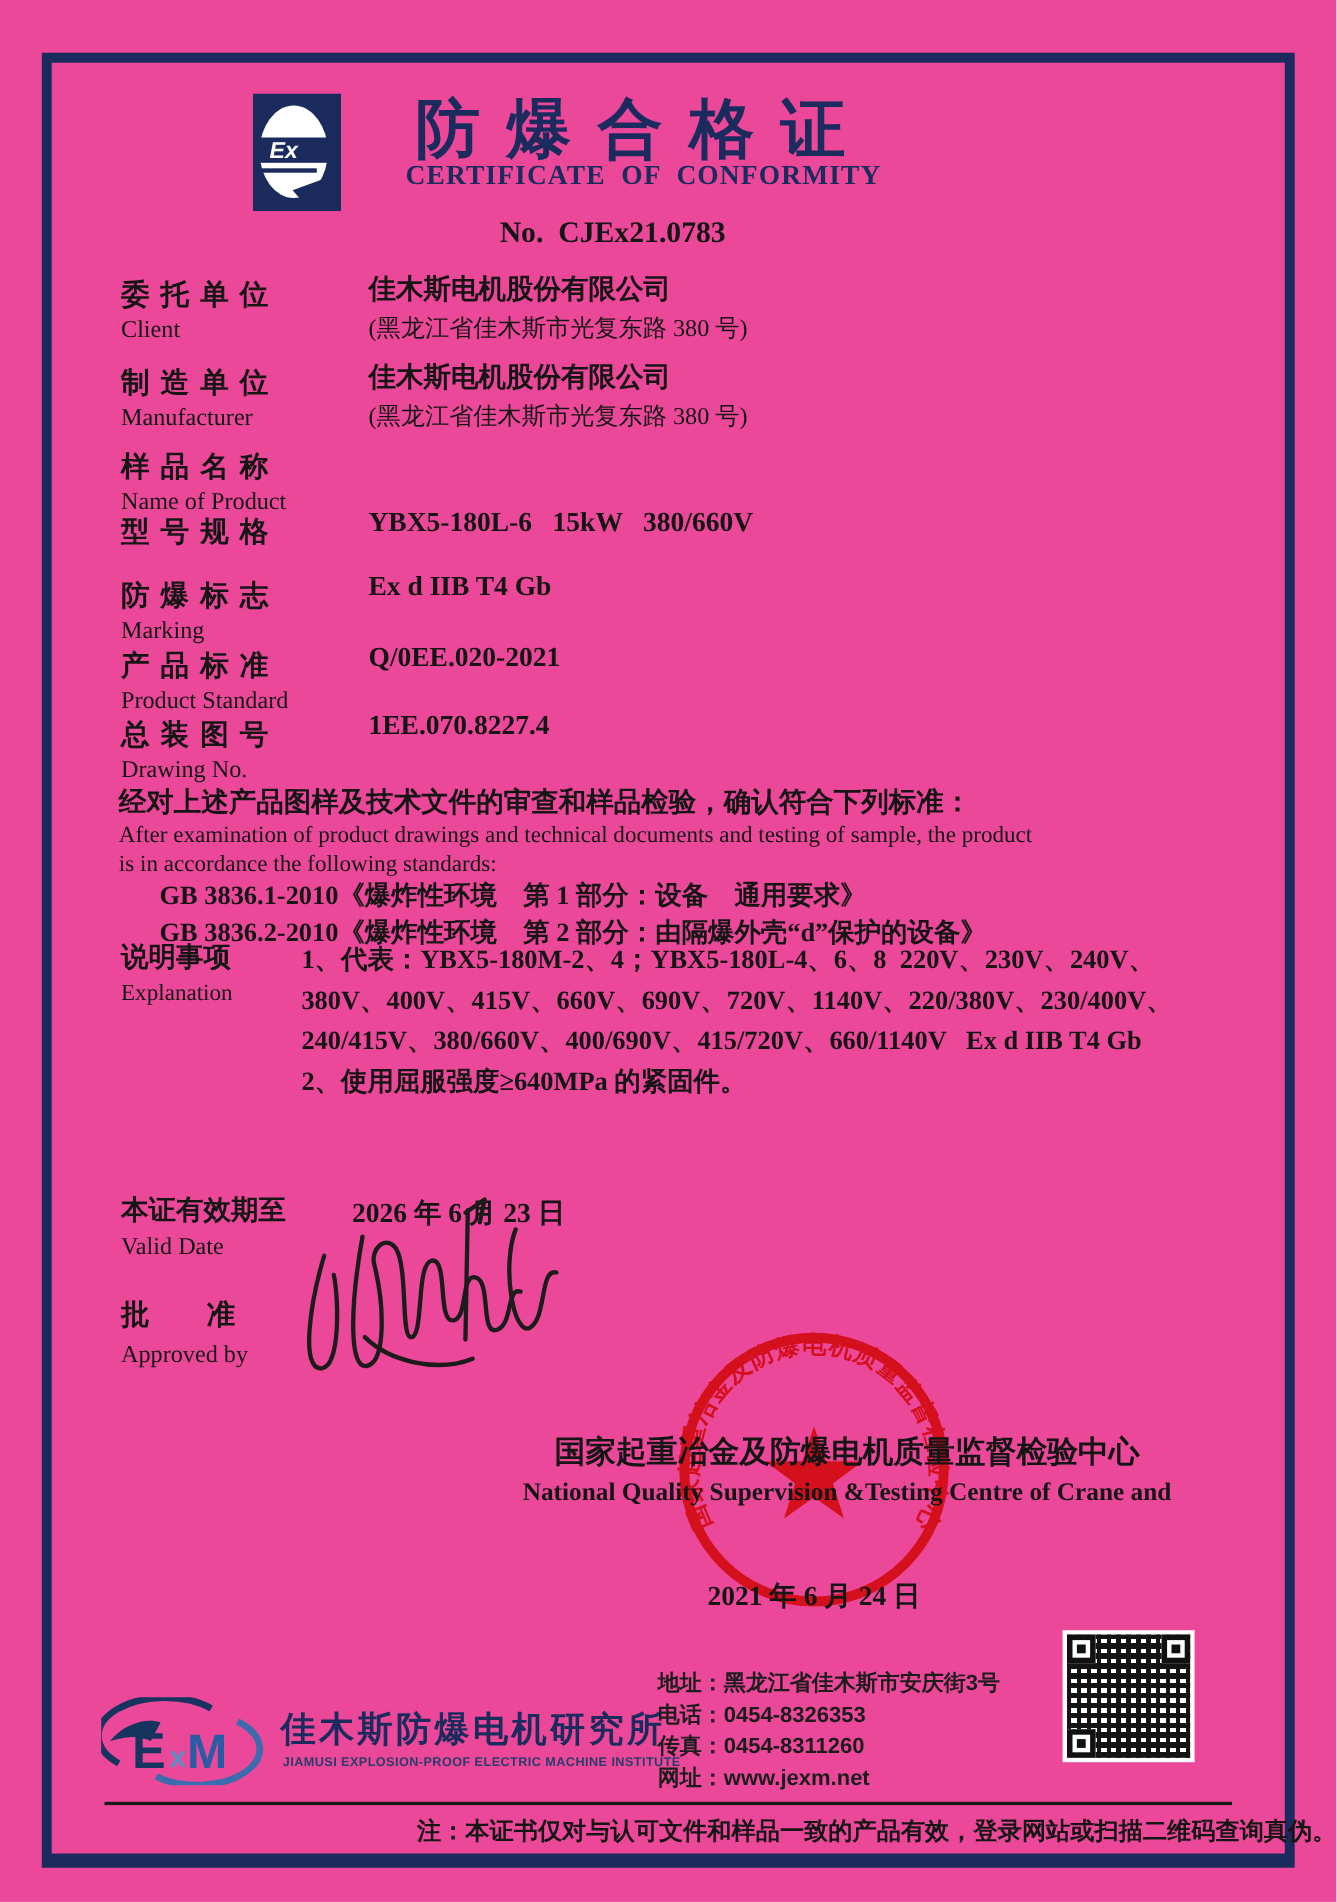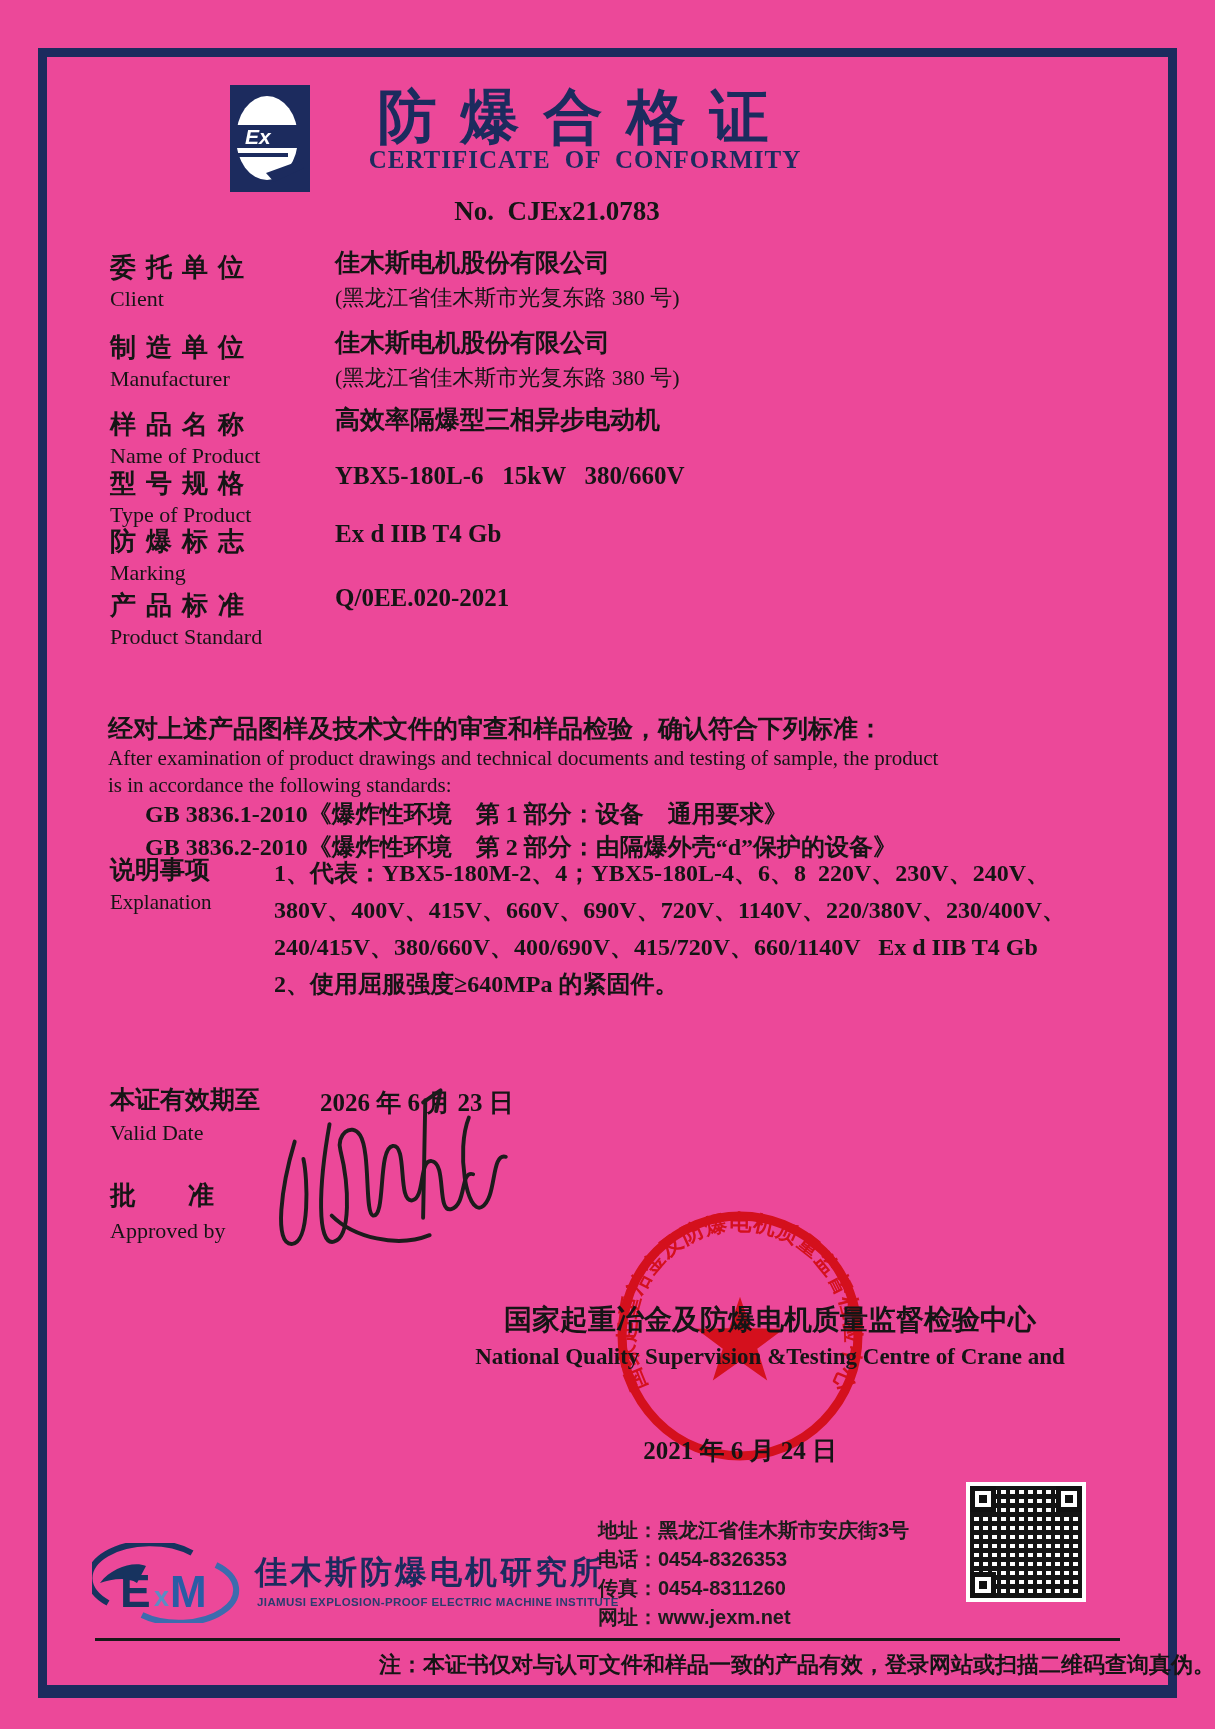--- a/index.html
+++ b/index.html
@@ -94,36 +94,39 @@
   </div>
   <div class="field-row" style="top:330px">
     <div class="flabel-cn">制造单位</div>
     <div class="flabel-en">Manufacturer</div>
     <div class="fvalue">佳木斯电机股份有限公司</div>
     <div class="fsub">(黑龙江省佳木斯市光复东路 380 号)</div>
   </div>
   <div class="field-row" style="top:407px">
     <div class="flabel-cn">样品名称</div>
     <div class="flabel-en">Name of Product</div>
-    <div class="fvalue">高效率隔爆型三相异步电动机</div>
   </div>
   <div class="field-row" style="top:466px">
     <div class="flabel-cn">型号规格</div>
-    <div class="flabel-en">Type of Product</div>
     <div class="fvalue">YBX5-180L-6   15kW   380/660V</div>
   </div>
   <div class="field-row" style="top:524px">
     <div class="flabel-cn">防爆标志</div>
     <div class="flabel-en">Marking</div>
     <div class="fvalue">Ex d IIB T4 Gb</div>
   </div>
   <div class="field-row" style="top:588px">
     <div class="flabel-cn">产品标准</div>
     <div class="flabel-en">Product Standard</div>
     <div class="fvalue">Q/0EE.020-2021</div>
+  </div>
+  <div class="field-row" style="top:650px">
+    <div class="flabel-cn">总装图号</div>
+    <div class="flabel-en">Drawing No.</div>
+    <div class="fvalue">1EE.070.8227.4</div>
   </div>
 
   <div class="abs stmt-cn">经对上述产品图样及技术文件的审查和样品检验，确认符合下列标准：</div>
   <div class="abs stmt-en" style="top:746px">After examination of product drawings and technical documents and testing of sample, the product</div>
   <div class="abs stmt-en" style="top:773px">is in accordance the following standards:</div>
   <div class="abs std-line" style="top:798px">GB 3836.1-2010《爆炸性环境　第 1 部分：设备　通用要求》</div>
   <div class="abs std-line" style="top:831px">GB 3836.2-2010《爆炸性环境　第 2 部分：由隔爆外壳“d”保护的设备》</div>
 
   <div class="abs expl-label-cn">说明事项</div>
   <div class="abs expl-label-en">Explanation</div>

